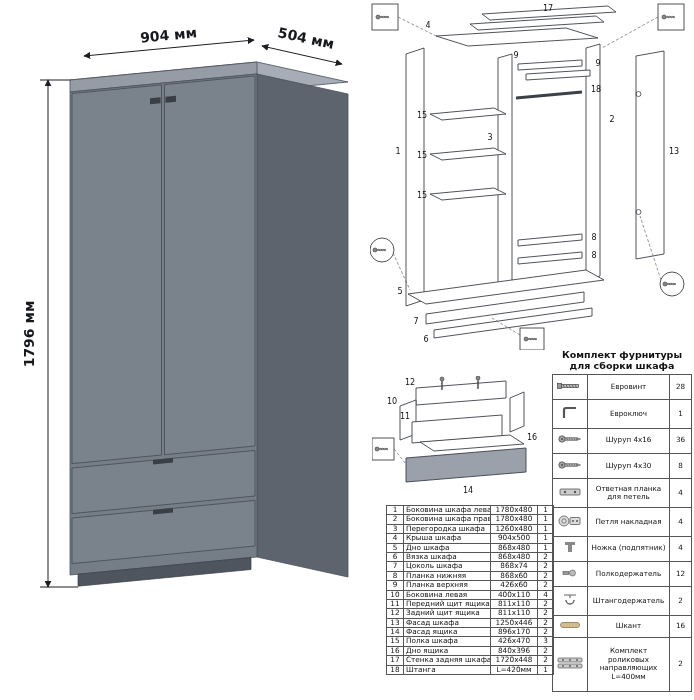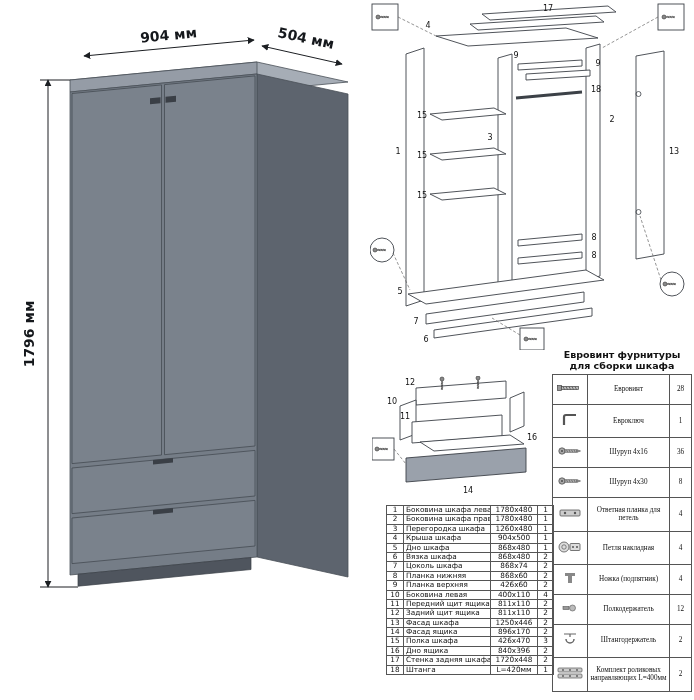--- a/index.html
+++ b/index.html
@@ -10,21 +10,21 @@
   .panel{fill:#ffffff;stroke:#3c4147;stroke-width:0.9;}
   .thin{stroke:#3c4147;stroke-width:0.8;fill:none;}
   .dashl{stroke:#666;stroke-width:0.7;stroke-dasharray:3 2;fill:none;}
   .dimline{stroke:#1c1f23;stroke-width:1;fill:none;}
   .notch{fill:#3a3f46;stroke:none;}
   .doorline{stroke:#454b53;stroke-width:0.8;}
 
   .hw-title{position:absolute;left:552px;top:349px;width:140px;text-align:center;
             font-weight:bold;font-size:9.5px;line-height:1.2;color:#111;}
   .hw-table{position:absolute;left:552px;top:374px;width:140px;height:318px;border-collapse:collapse;table-layout:fixed;}
-  .hw-table td{border:1px solid #555;padding:1px 2px;font-size:7.2px;color:#111;text-align:center;vertical-align:middle;line-height:1.2;font-family:Liberation Serif, serif;}
+  .hw-table td{border:1px solid #555;padding:1px 2px;font-size:7.2px;color:#111;text-align:center;vertical-align:middle;line-height:1.2;}
   .hw-ic{width:30px;}
   .hw-q{width:17px;font-size:8px;margin-left:32px;}
 
   .parts-table{position:absolute;left:386px;top:505px;width:168px;border-collapse:collapse;table-layout:fixed;}
   .parts-table td{border:1px solid #555;padding:0 2px;font-size:7.3px;line-height:1.15;color:#111;white-space:nowrap;overflow:hidden;}
   .c-num{width:12px;text-align:center;}
   .c-size{width:42px;text-align:center;}
   .c-qty{width:11px;text-align:center;}
 </style>
 </head>
@@ -173,21 +173,21 @@
     </g>
 
     <text class="call" text-anchor="middle" x="38" y="9">12</text>
     <text class="call" text-anchor="middle" x="20" y="28">10</text>
     <text class="call" text-anchor="middle" x="33" y="43">11</text>
     <text class="call" text-anchor="middle" x="160" y="64">16</text>
     <text class="call" text-anchor="middle" x="96" y="117">14</text>
   </svg>
 
   <div class="hw-title">
-    <div>Евровинт фурнитуры</div>
+    <div>Комплект фурнитуры</div>
     <div>для сборки шкафа</div>
   </div>
   <table class="hw-table">
     <tbody>
         <tr>
           <td class="hw-ic"><svg width="26" height="12">
               <rect x="0.5" y="3.5" width="4" height="5" fill="#999" stroke="#444" stroke-width="0.7"></rect>
               <rect x="4.5" y="4.5" width="17" height="3" fill="#bbb" stroke="#444" stroke-width="0.7"></rect>
               <path d="M6 4.5l1.5 3M9 4.5l1.5 3M12 4.5l1.5 3M15 4.5l1.5 3M18 4.5l1.5 3" stroke="#444" stroke-width="0.7"></path>
             </svg></td>
@@ -259,20 +259,28 @@
           <td class="hw-nm">Полкодержатель</td>
           <td class="hw-q">12</td>
         </tr>
         <tr>
           <td class="hw-ic"><svg width="16" height="14">
               <path d="M2 2 L14 2 M8 2 L8 5" stroke="#666" stroke-width="1.2" fill="none"></path>
               <path d="M4 7 a4 4 0 0 0 8 0" fill="none" stroke="#666" stroke-width="1.5"></path>
             </svg></td>
           <td class="hw-nm">Штангодержатель</td>
           <td class="hw-q">2</td>
+        </tr>
+        <tr>
+          <td class="hw-ic"><svg width="22" height="10">
+              <rect x="1.5" y="2.5" width="19" height="5" rx="2.5" fill="#d9c49a" stroke="#8a7142" stroke-width="0.8"></rect>
+              <path d="M5 2.5v5M8 2.5v5M11 2.5v5M14 2.5v5M17 2.5v5" stroke="#b89b66" stroke-width="0.6"></path>
+            </svg></td>
+          <td class="hw-nm">Шкант</td>
+          <td class="hw-q">16</td>
         </tr>
         <tr>
           <td class="hw-ic"><svg width="26" height="14">
               <rect x="1" y="2" width="24" height="4" rx="1" fill="#ccc" stroke="#555" stroke-width="0.7"></rect>
               <rect x="1" y="8" width="24" height="4" rx="1" fill="#ccc" stroke="#555" stroke-width="0.7"></rect>
               <circle cx="6" cy="4" r="0.9" fill="#555"></circle>
               <circle cx="13" cy="4" r="0.9" fill="#555"></circle>
               <circle cx="20" cy="4" r="0.9" fill="#555"></circle>
               <circle cx="6" cy="10" r="0.9" fill="#555"></circle>
               <circle cx="13" cy="10" r="0.9" fill="#555"></circle>

